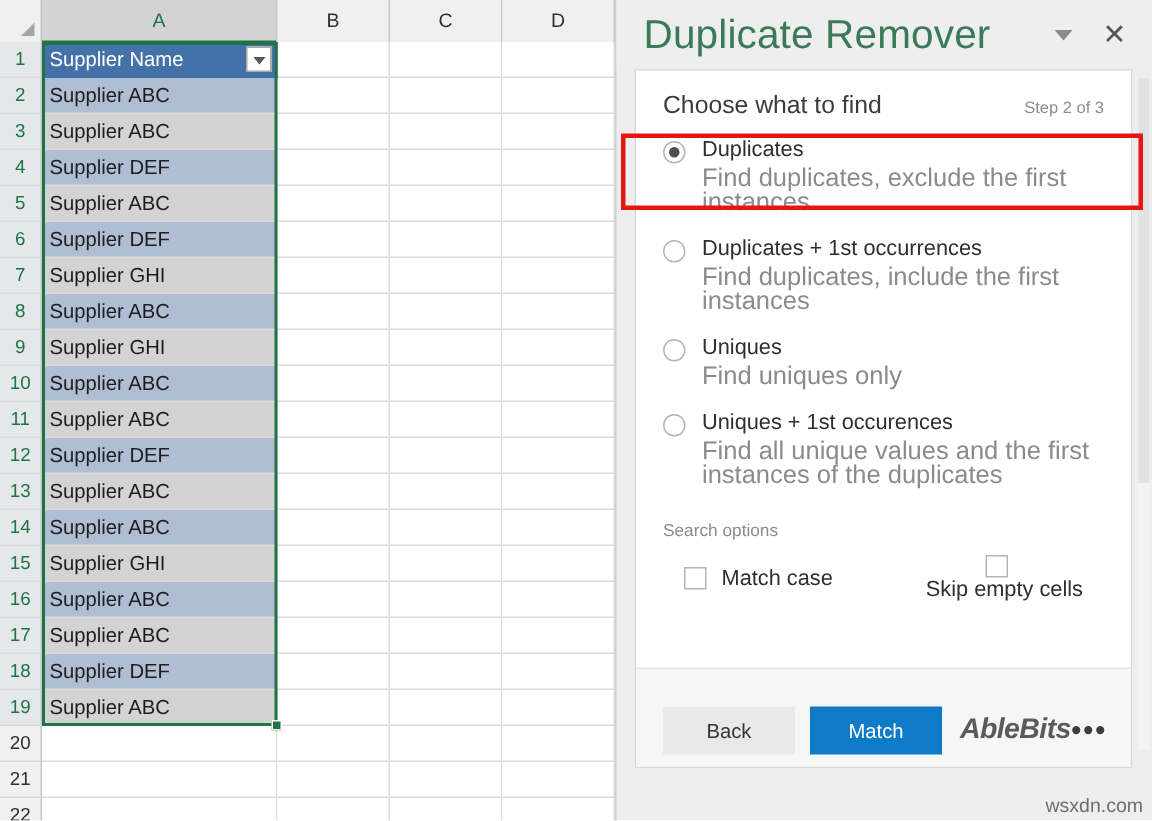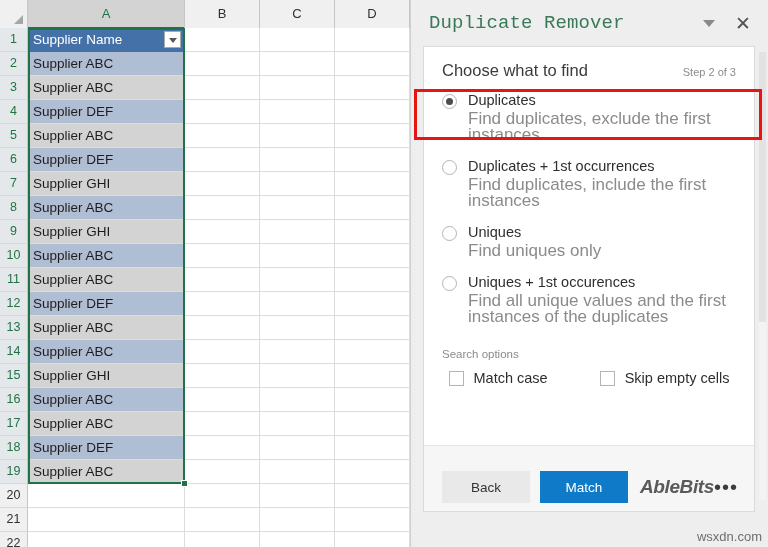--- a/index.html
+++ b/index.html
@@ -132,25 +132,24 @@
     border-left: 1px solid #d0d0d0;
   }
   .pane-header {
     height: 46px;
     display: flex; align-items: center;
     padding: 0 8px 0 18px;
     background: #eeeeee;
   }
   .pane-title {
     flex: 1;
-    font-size: 19px;
+    font-size: 27px;
     color: #3a7a58;
     letter-spacing: .1px;
     white-space: nowrap;
-    font-family: Liberation Mono, monospace;
   }
   .hdr-icon {
     width: 34px; height: 34px;
     display: flex; align-items: center; justify-content: center;
     color: #707070;
   }
   .caret-glyph {
     width: 0; height: 0;
     border-left: 6px solid transparent;
     border-right: 6px solid transparent;
@@ -231,21 +230,21 @@
   .search-options-label {
     font-size: 11.5px; color: #8b8b8b;
     padding: 16px 18px 0 18px;
   }
   .checks-row {
     display: flex;
     padding: 10px 18px 0 18px;
     justify-content: center;
   }
   .chk-wrap { display: flex; align-items: center; }
-  .chk-wrap:last-child { margin-left: 52px; }
+  .chk-wrap:last-child { margin-left: 52px; flex-direction: column; }
   .checkbox {
     width: 15px; height: 15px;
     border: 1px solid #b4b4b4;
     background: #fff; flex: none;
   }
   .chk-label {
     margin-left: 10px;
     font-size: 14.5px; color: #2e2e2e;
   }
 

